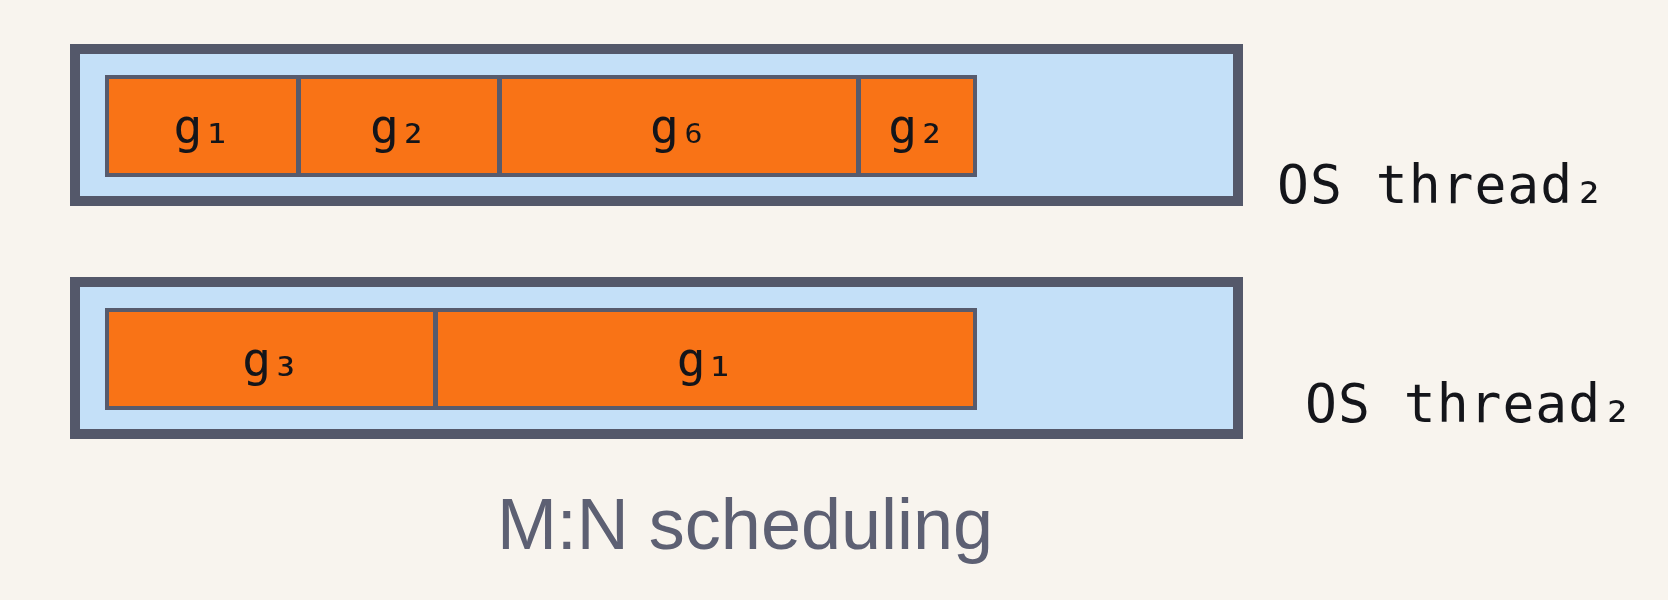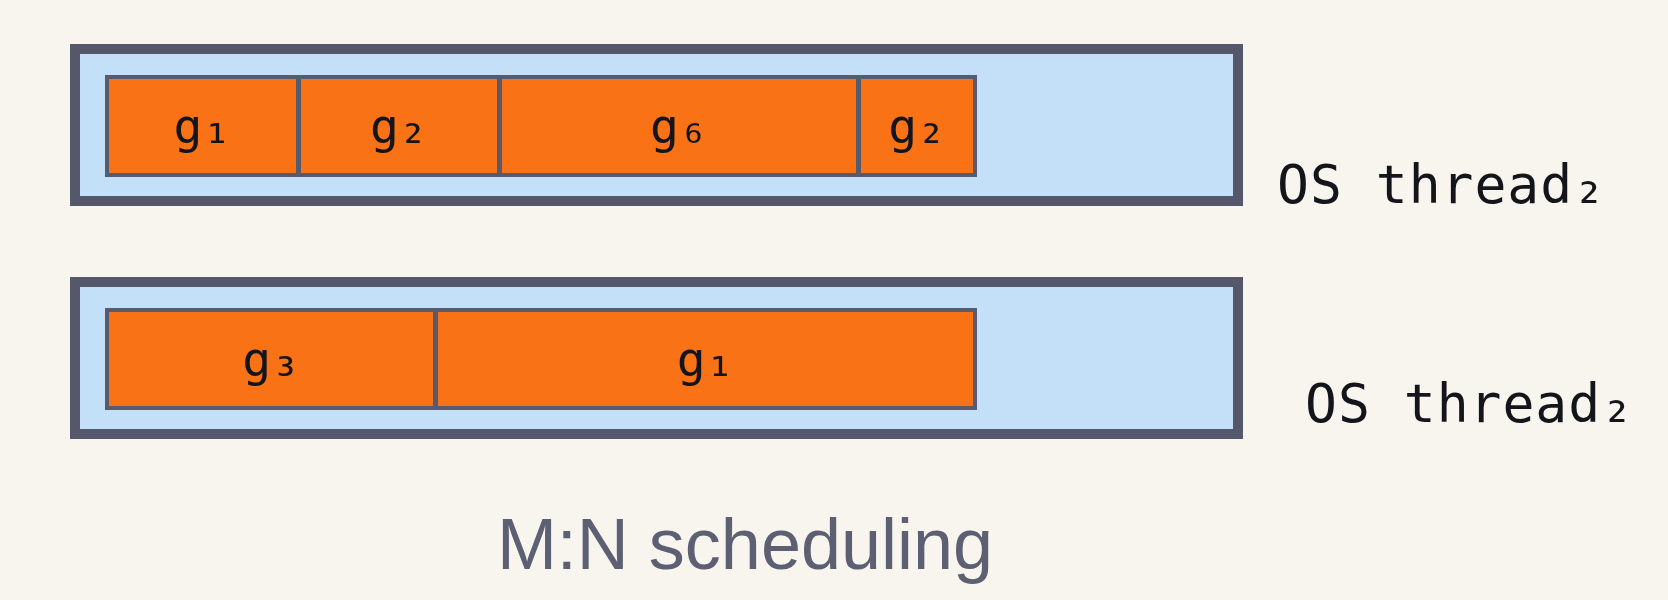--- a/index.html
+++ b/index.html
@@ -59,21 +59,20 @@
     position: absolute;
     left: 745px;
     top: 488px;
     transform: translateX(-50%);
     font-family: "Liberation Sans", sans-serif;
     font-weight: 300;
     font-size: 72px;
     line-height: 1;
     color: #5d6073;
     white-space: nowrap;
-    margin-top: 20px;
   }
 </style>
 </head>
 <body>
 
 <div class="canvas">
 
   <div class="thread-bar row-1">
     <div class="g-track">
       <div class="g-seg" style="flex:192 0 0">

